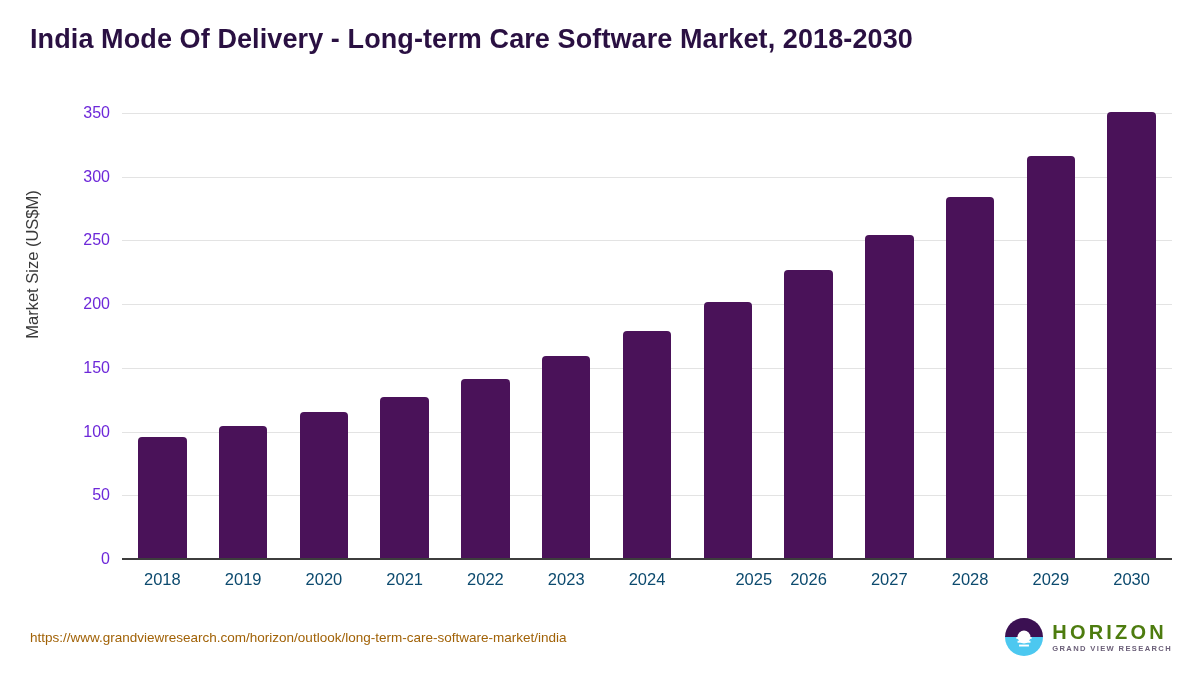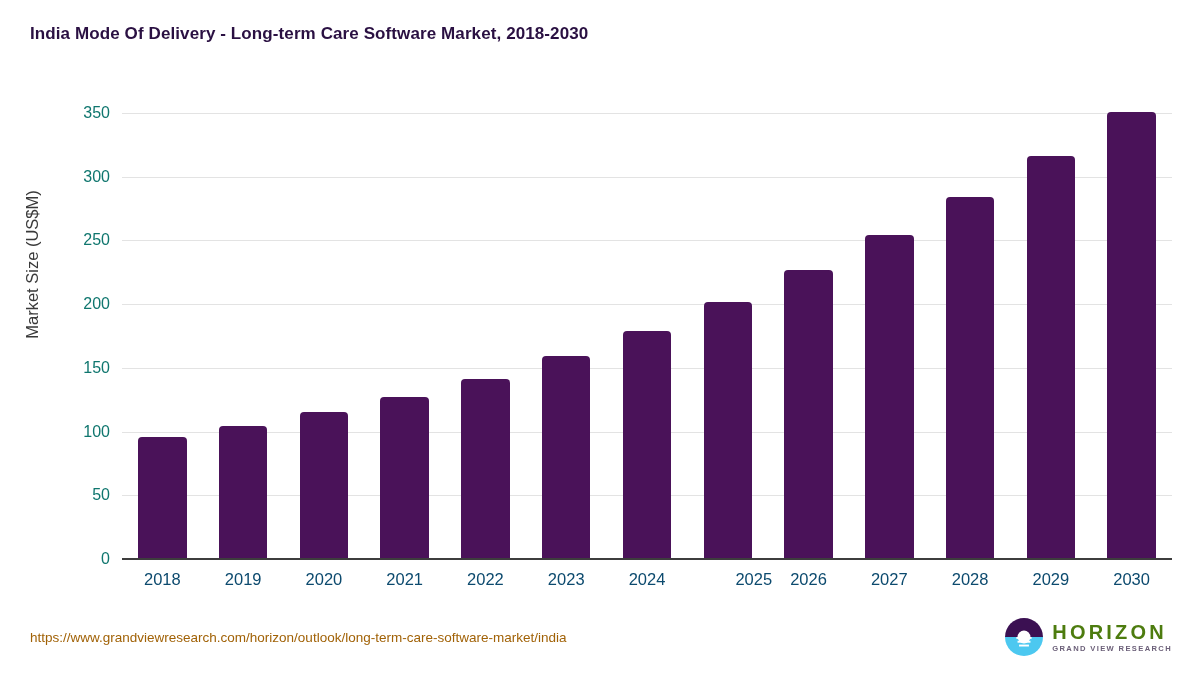--- a/index.html
+++ b/index.html
@@ -15,21 +15,21 @@
     width: 1200px;
     height: 675px;
     background: #ffffff;
     overflow: hidden;
     box-sizing: border-box;
   }
   #chart-title {
     position: absolute;
     left: 30px;
     top: 24px;
-    font-size: 17px;
+    font-size: 27px;
     font-weight: bold;
     color: #2a1042;
     letter-spacing: 0.1px;
     white-space: nowrap;
   }
 
   
   #plot-area {
     position: absolute;
     left: 122px;
@@ -58,21 +58,21 @@
     top: 113px;
     width: 110px;
     height: 446px;
   }
   .y-tick {
     position: absolute;
     right: 0;
     width: 108px;
     text-align: right;
     font-size: 16px;
-    color: #0f766e;
+    color: #6d28d9;
     transform: translateY(-50%);
     white-space: nowrap;
   }
   #y-axis-title {
     position: absolute;
     left: -168px;
     top: 255px;
     width: 400px;
     text-align: center;
     font-size: 16.5px;

